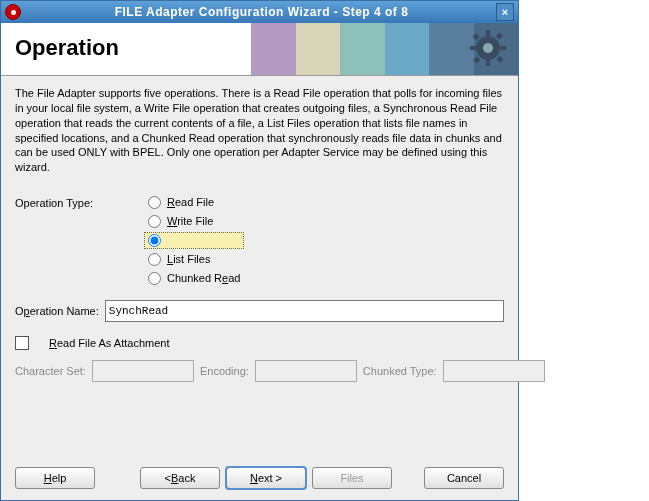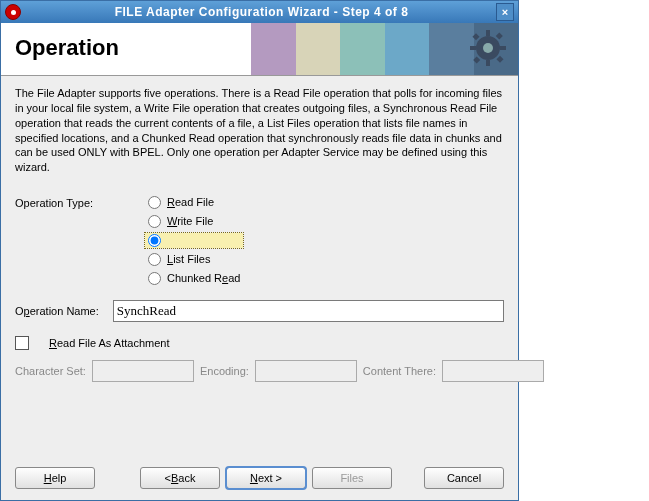--- a/index.html
+++ b/index.html
@@ -18,22 +18,22 @@
   .banner h1{position:absolute;left:14px;top:12px;margin:0;font-size:22px;font-weight:bold;color:#000}
   .content{flex:1;padding:10px 14px 0 14px;background:#eee;position:relative}
   .desc{line-height:1.35;margin-bottom:20px}
   .form-row{display:flex;align-items:flex-start;margin-bottom:0}
   .form-row .lab{width:130px;padding-top:2px}
   .radios{display:flex;flex-direction:column;gap:4px}
   .radio{display:flex;align-items:flex-start;gap:4px;padding:1px 3px}
   .radio.sel{outline:1px dotted #7a6a1a;background:#f8f0b0}
   .radio input{margin:0 2px 0 0}
   .underline{text-decoration:underline}
-  .opname-row{display:flex;align-items:center;margin-top:14px;gap:14px}
-  .opname-row input{flex:1;border:1px solid #7a7a7a;background:#fff;height:18px;padding:1px 3px;font-family:Liberation Serif, serif;font-size:13px}
+  .opname-row{display:flex;align-items:center;margin-top:14px;gap:6px}
+  .opname-row input{flex:1;border:1px solid #7a7a7a;background:#fff;height:18px;padding:1px 3px;font-family:Liberation Mono, monospace;font-size:11px}
   .chk-row{display:flex;align-items:center;gap:20px;margin-top:14px}
   .chk-box{width:12px;height:12px;border:1px solid #555;background:#fff;display:inline-block}
   .attach-row{display:flex;align-items:center;gap:6px;margin-top:10px;color:#888}
   .attach-row input{border:1px solid #aaa;background:#eee;height:18px;width:96px}
   .attach-row .lab2{white-space:nowrap}
   .footer{height:44px;display:flex;align-items:center;padding:0 14px;gap:6px}
   .footer .spacer{flex:1}
   .btn{min-width:80px;height:22px;background:linear-gradient(to bottom,#fefefe,#e0e0e0);border:1px solid #888;border-radius:3px;display:flex;align-items:center;justify-content:center;font-family:inherit;font-size:11px;padding:0 8px}
   .btn.primary{outline:2px solid #5a8ed0;outline-offset:-1px}
   .btn.disabled{color:#999}
@@ -112,21 +112,21 @@
     <div class="chk-row">
       <span class="chk-box"></span>
       <span><span class="underline">R</span><span>ead File As Attachment</span></span>
     </div>
 
     <div class="attach-row">
       <span class="lab2">Character Set:</span>
       <input type="text" disabled="" value="" style="">
       <span class="lab2">Encoding:</span>
       <input type="text" disabled="" value="" style="">
-      <span class="lab2">Content There:</span>
+      <span class="lab2">Chunked Type:</span>
       <input type="text" disabled="" value="" style="">
     </div>
   </div>
 
   <div class="footer">
     <button class="btn"><span class="underline">H</span>elp</button>
     <div class="spacer"></div>
     <button class="btn">&lt; <span class="underline">B</span>ack</button>
     <button class="btn primary"><span class="underline">N</span>ext &gt;</button>
     <button class="btn disabled">

